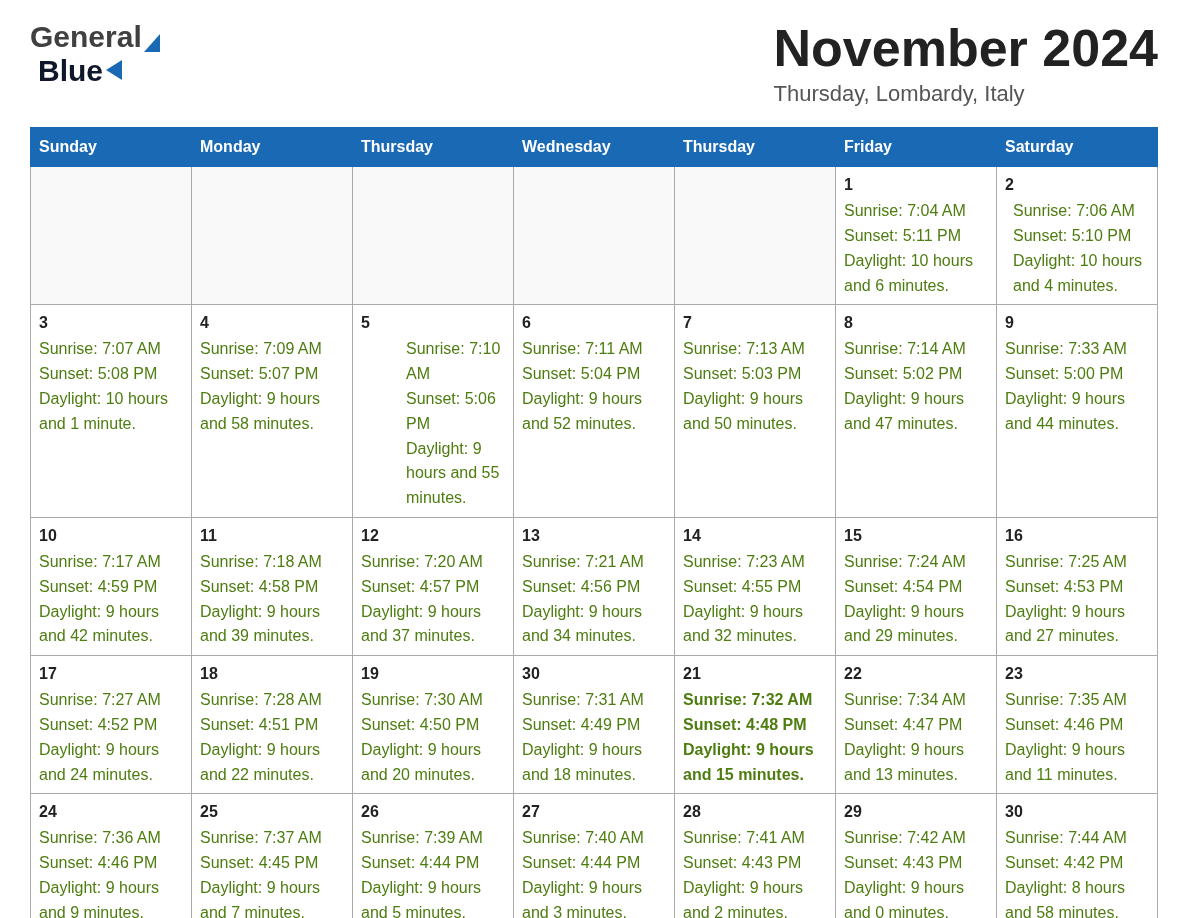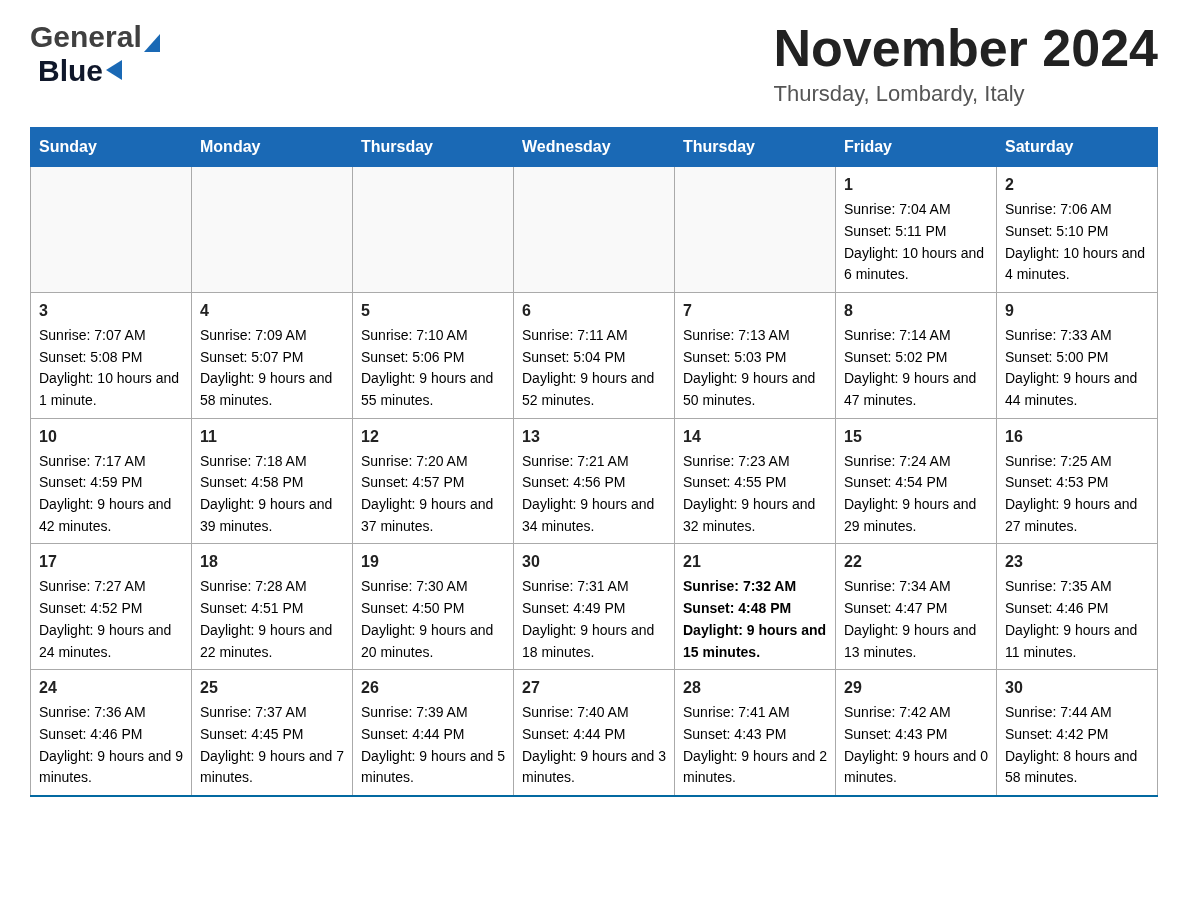--- a/index.html
+++ b/index.html
@@ -62,22 +62,22 @@
       background: #f9f9f9;
     }
     .day-number {
       font-size: 16px;
       font-weight: bold;
       color: #222;
       display: block;
       margin-bottom: 2px;
     }
     .day-info {
-      font-size: 14px;
-      color: #000000;
+      font-size: 16px;
+      color: #4d7c0f;
       line-height: 1.55;
     }
     tbody tr:last-child td {
       border-bottom: 2px solid #0369a1;
     }
     .logo-row {
       display: flex;
       align-items: flex-end;
     }
     .logo-general {
@@ -156,41 +156,41 @@
         <td class="empty"></td>
         <td class="empty"></td>
         <td>
           <span class="day-number">1</span>
           <div class="day-info" style="white-space: pre-line;">Sunrise: 7:04 AM
 Sunset: 5:11 PM
 Daylight: 10 hours and 6 minutes.</div>
         </td>
         <td>
           <span class="day-number">2</span>
-          <div class="day-info" style="white-space: pre-line;">Sunrise: 7:06 AM
+          <div class="day-info" style="white-space: pre-line; margin-left: 8px;">Sunrise: 7:06 AM
 Sunset: 5:10 PM
 Daylight: 10 hours and 4 minutes.</div>
         </td>
       </tr>
       <tr>
         <td>
           <span class="day-number">3</span>
           <div class="day-info" style="white-space: pre-line;">Sunrise: 7:07 AM
 Sunset: 5:08 PM
 Daylight: 10 hours and 1 minute.</div>
         </td>
         <td>
           <span class="day-number">4</span>
           <div class="day-info" style="white-space: pre-line;">Sunrise: 7:09 AM
 Sunset: 5:07 PM
 Daylight: 9 hours and 58 minutes.</div>
         </td>
         <td>
           <span class="day-number">5</span>
-          <div class="day-info" style="white-space: pre-line;">Sunrise: 7:10 AM
+          <div class="day-info" style="white-space: pre-line; margin-left: 45px;">Sunrise: 7:10 AM
 Sunset: 5:06 PM
 Daylight: 9 hours and 55 minutes.</div>
         </td>
         <td>
           <span class="day-number">6</span>
           <div class="day-info" style="white-space: pre-line;">Sunrise: 7:11 AM
 Sunset: 5:04 PM
 Daylight: 9 hours and 52 minutes.</div>
         </td>
         <td>

